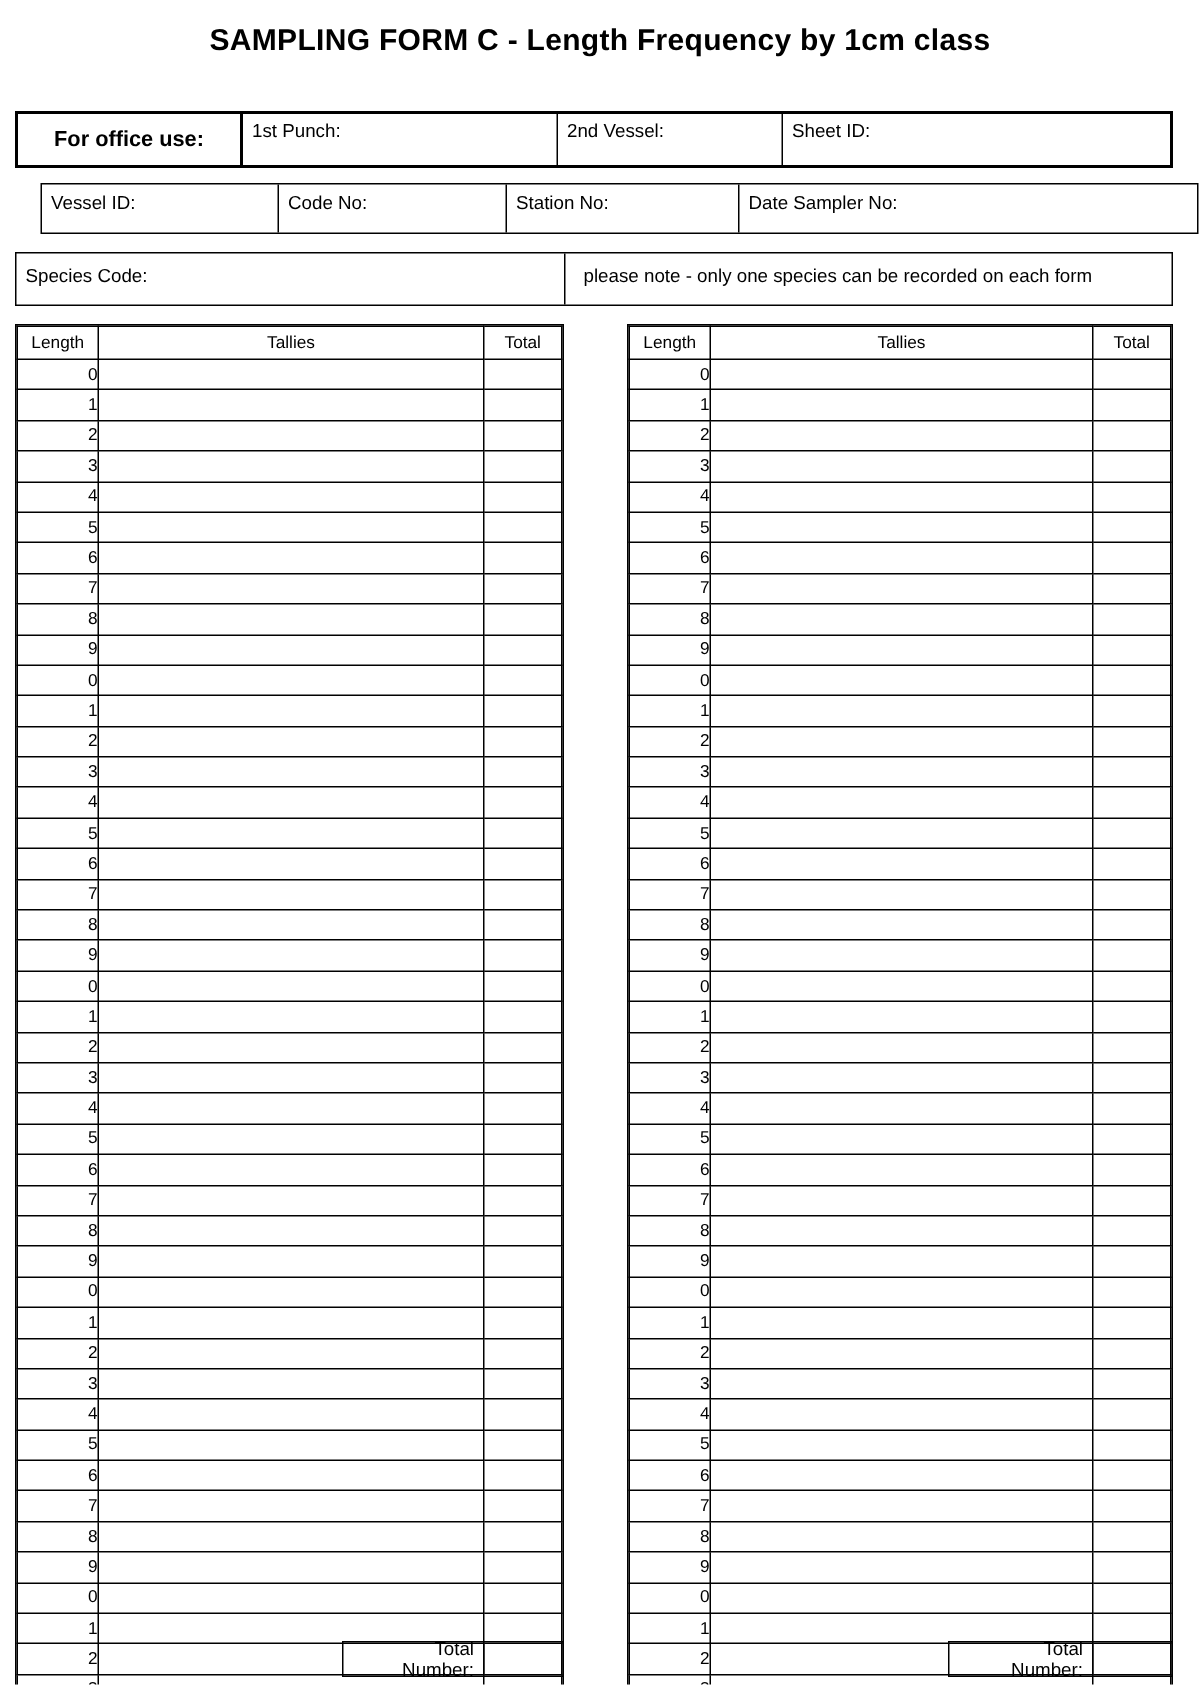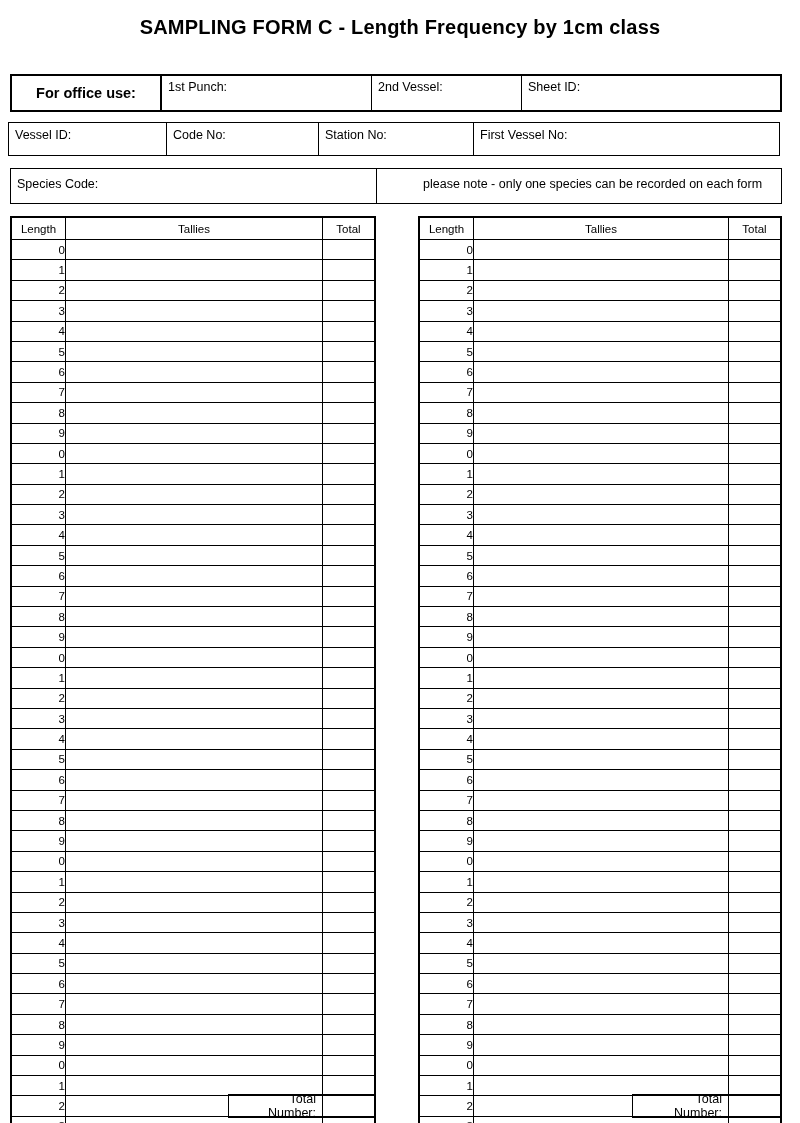--- a/index.html
+++ b/index.html
@@ -59,21 +59,21 @@
     padding: 4px 0 0 6px;
     font-size: 12.5px;
   }
   .office-cell.c1 { width: 210px; }
   .office-cell.c2 { width: 150px; }
   .office-cell.c3 { flex: 1; border-right: none; }
 
   
   .vessel-row {
     position: absolute;
-    left: 8px;
+    left: 27px;
     top: 106px;
     width: 772px;
     height: 34px;
     border: 1px solid #000;
     box-sizing: border-box;
     display: flex;
     font-size: 12.5px;
   }
   .vessel-cell {
     border-right: 1px solid #000;
@@ -90,21 +90,20 @@
   .species-row {
     position: absolute;
     left: 10px;
     top: 152px;
     width: 772px;
     height: 36px;
     border: 1px solid #000;
     box-sizing: border-box;
     display: flex;
     font-size: 12.5px;
-    gap: 34px;
   }
   .species-cell {
     width: 366px;
     border-right: 1px solid #000;
     box-sizing: border-box;
     padding: 8px 0 0 6px;
   }
   .species-note {
     flex: 1;
     box-sizing: border-box;
@@ -198,21 +197,21 @@
     <div class="office-label">For office use:</div>
     <div class="office-cell c1">1st Punch:</div>
     <div class="office-cell c2">2nd Vessel:</div>
     <div class="office-cell c3">Sheet ID:</div>
   </div>
 
   <div class="vessel-row">
     <div class="vessel-cell v1">Vessel ID:</div>
     <div class="vessel-cell v2">Code No:</div>
     <div class="vessel-cell v3">Station No:</div>
-    <div class="vessel-cell v5">First Vessel No:</div>
+    <div class="vessel-cell v5">Date Sampler No:</div>
   </div>
 
   <div class="species-row">
     <div class="species-cell">Species Code:</div>
     <div class="species-note">please note - only one species can be recorded on each form</div>
   </div>
 
   <div class="tally-table left">
     <table class="grid">
       <colgroup>

